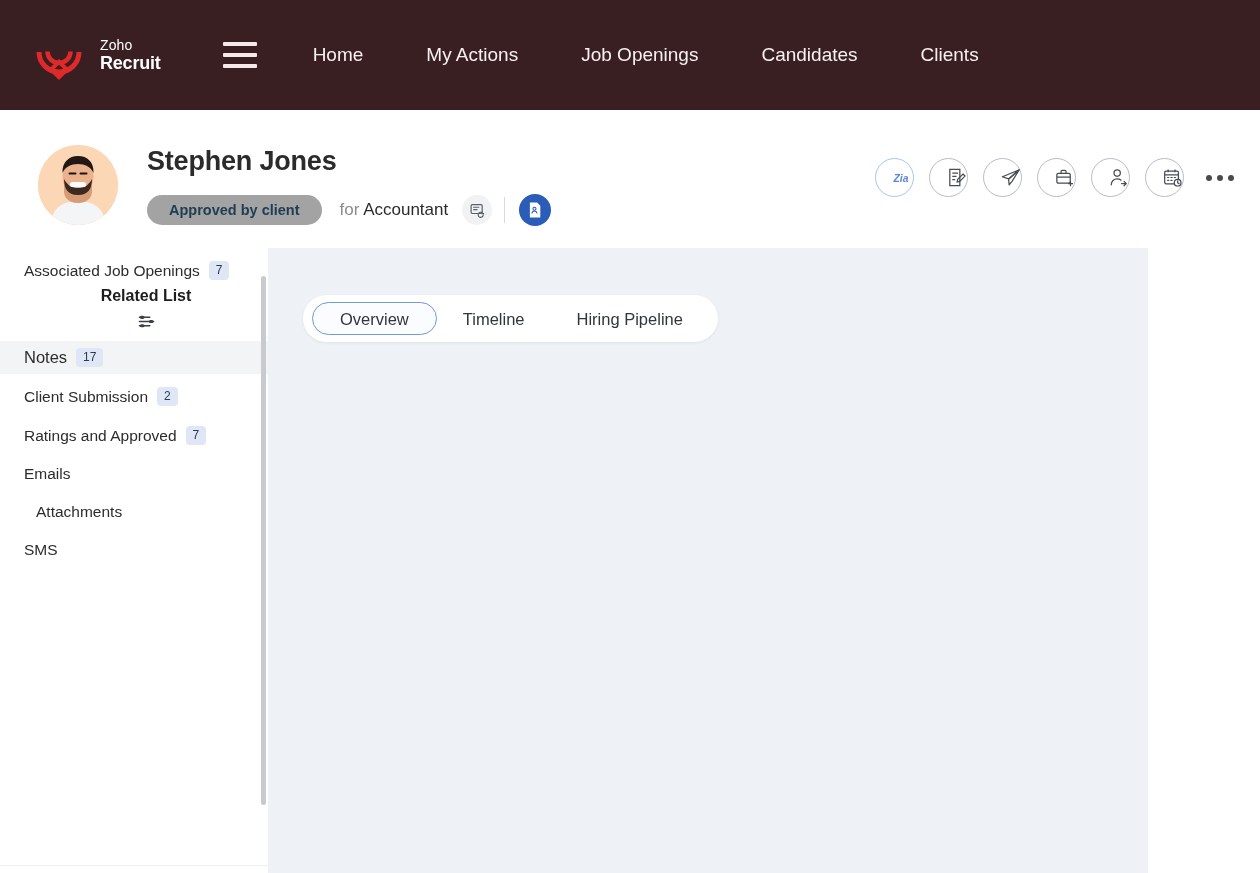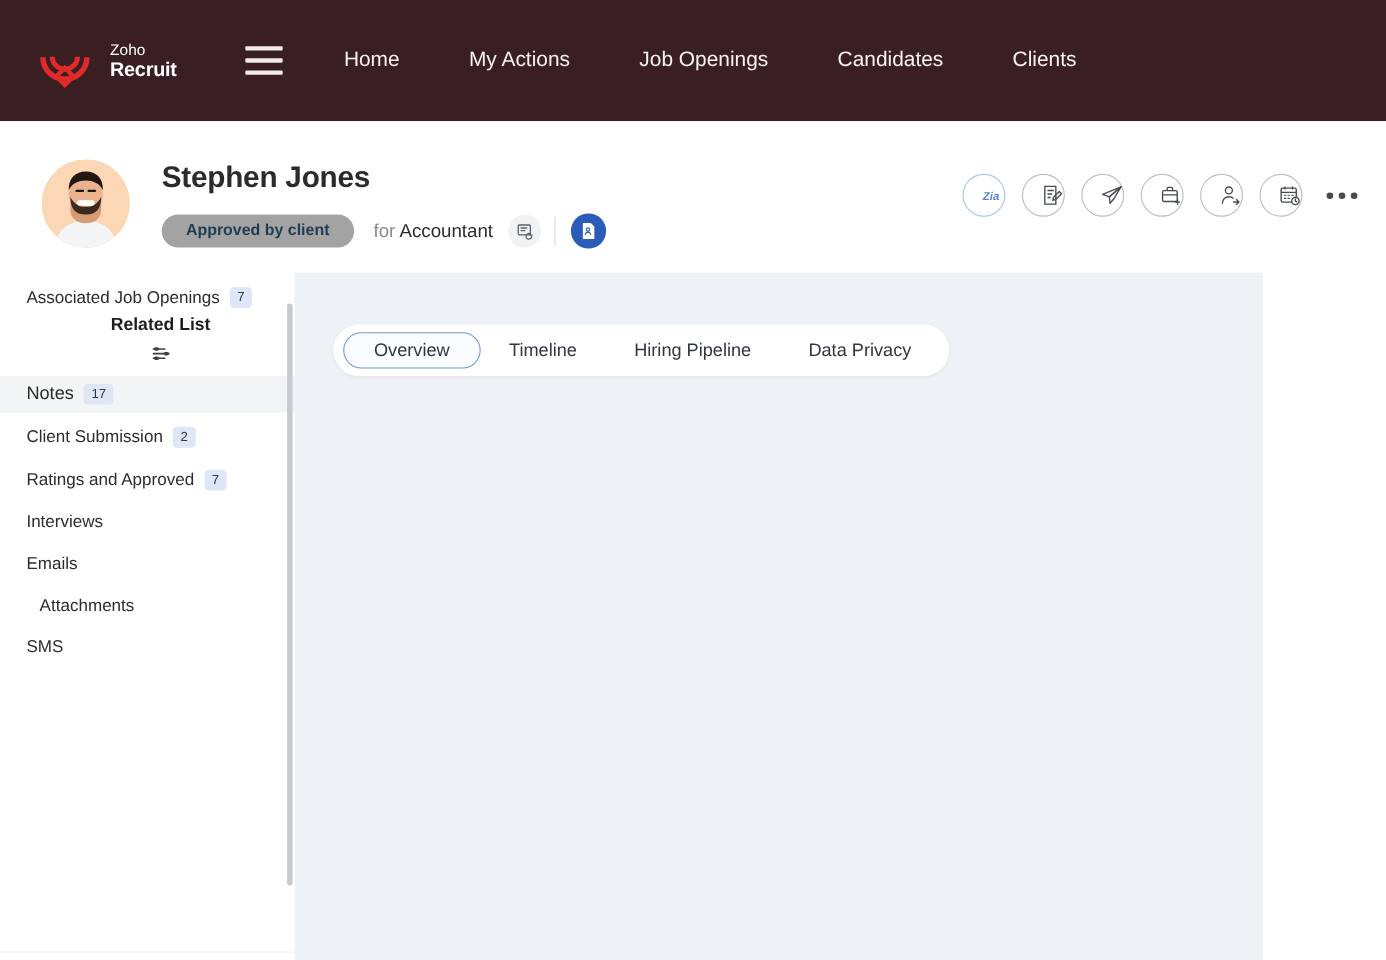--- a/index.html
+++ b/index.html
@@ -425,35 +425,31 @@
   </div>
   <div class="sb-row" style="margin-top:6px;">
     <span class="sb-label">Client Submission</span>
     <span class="count-badge">2</span>
   </div>
   <div class="sb-row" style="margin-top:6px;">
     <span class="sb-label">Ratings and Approved</span>
     <span class="count-badge">7</span>
   </div>
   <div class="sb-row" style="margin-top:6px;">
-    <span class="sb-label">Interviews</span>
-  </div>
-  <div class="sb-row" style="margin-top:6px;">
     <span class="sb-label">Emails</span>
   </div>
   <div class="sb-row" style="margin-top:6px;padding-left:36px;">
     <span class="sb-label">Attachments</span>
   </div>
   <div class="sb-row" style="margin-top:6px;">
     <span class="sb-label">SMS</span>
   </div>
 </div>
 
 <div class="sb-scrollbar"></div>
 
 <div class="content">
   <div class="tabbar">
     <div class="tab selected">Overview</div>
     <div class="tab">Timeline</div>
     <div class="tab">Hiring Pipeline</div>
-    <div class="tab">Data Privacy</div>
   </div>
 </div>
 
 </body></html>

